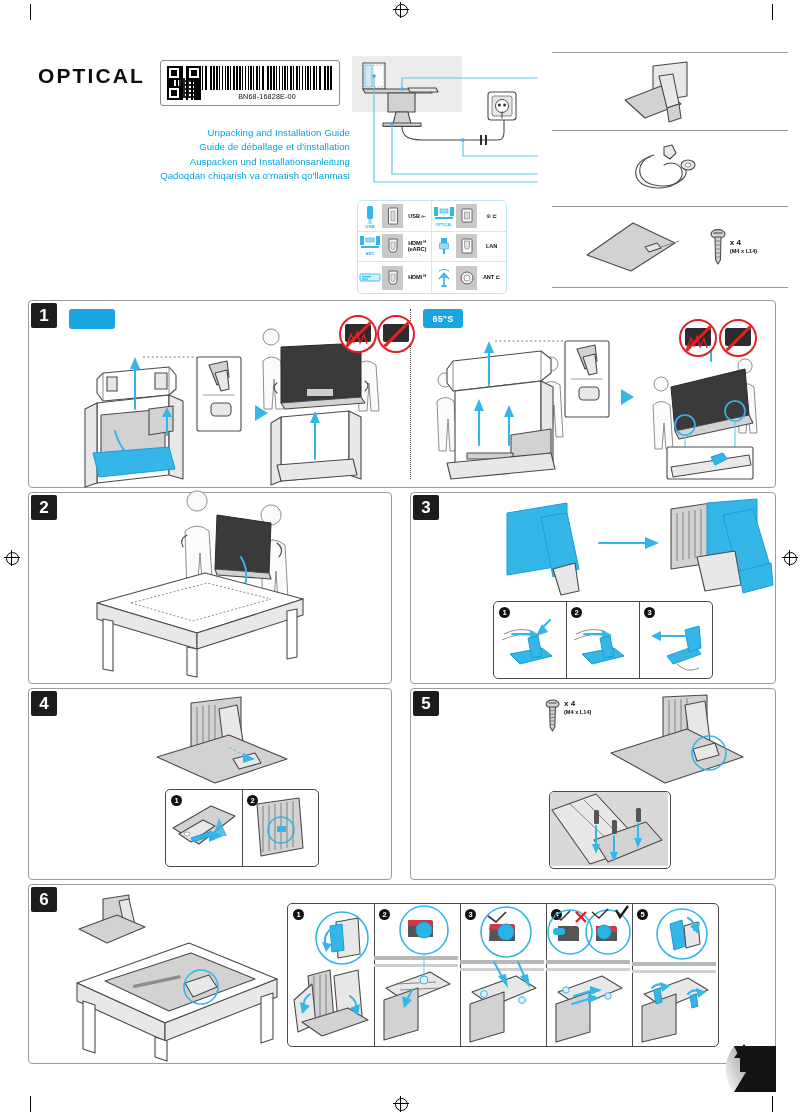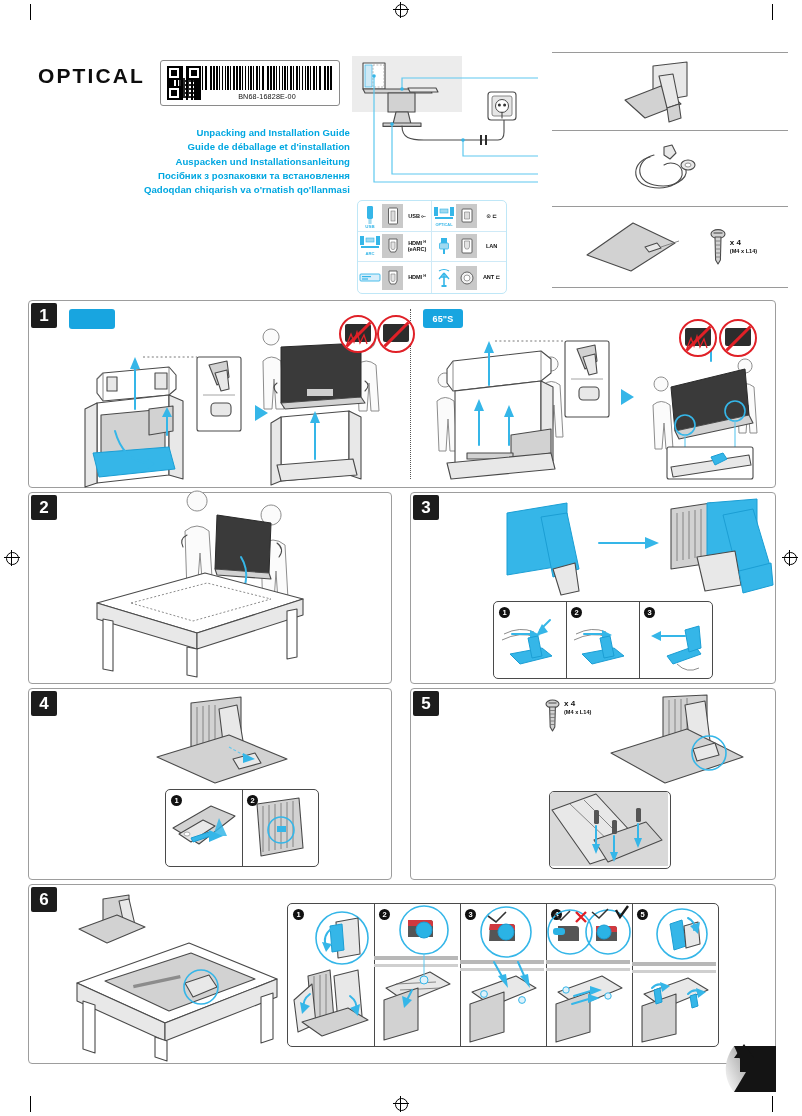--- a/index.html
+++ b/index.html
@@ -45,21 +45,21 @@
     background-blend-mode:difference;opacity:.85;}
   .barcode-wrap{flex:1;display:flex;flex-direction:column;align-items:center;justify-content:center;padding-right:6px;}
   .barcode{width:130px;height:24px;
     background:repeating-linear-gradient(90deg,
       #000 0 1.3px,#fff 1.3px 2.6px,#000 2.6px 4.6px,#fff 4.6px 5.6px,
       #000 5.6px 6.3px,#fff 6.3px 8.4px,#000 8.4px 10px,#fff 10px 11.4px);}
   .barcode-num{font-size:7.2px;letter-spacing:.15px;margin-top:2px;color:#111;}
 
   .langs{position:absolute;left:0;top:104px;width:350px;text-align:right;}
   .langs div{
-    color:#00a7e1;font-size:9.6px;font-weight:bold;line-height:14.3px;
+    color:#00a7e1;font-size:9.6px;font-weight:normal;line-height:14.3px;
     letter-spacing:.05px;white-space:nowrap;
   }
 
   
   .tvdiagram{position:absolute;left:352px;top:34px;width:186px;height:130px;}
   .ports-panel{
     position:absolute;left:357px;top:178px;width:148px;height:92px;
     border:1px solid #bfe7f7;border-radius:5px;background:#fff;overflow:hidden;
     display:grid;grid-template-columns:1fr 1fr;grid-template-rows:1fr 1fr 1fr;
   }
@@ -156,21 +156,20 @@
       <div class="barcode-wrap">
         <div class="barcode"></div>
         <div class="barcode-num">BN68-16828E-00</div>
       </div>
     </div>
 
     <div class="langs">
       <div>Unpacking and Installation Guide</div>
       <div>Guide de déballage et d'installation</div>
       <div>Auspacken und Installationsanleitung</div>
-      <div>Посібник з розпаковки та встановлення</div>
       <div>Qadoqdan chiqarish va o'rnatish qo'llanmasi</div>
     </div>
 
     <div class="tvdiagram">
       <svg width="186" height="130" viewBox="0 0 186 130">
         <rect x="0" y="0" width="110" height="56" fill="#ececec"></rect>
         <rect x="11" y="7" width="22" height="26" class="fill-w"></rect>
         <rect x="13" y="9" width="7" height="22" fill="#cfe9f5" stroke="#35b6e8" stroke-width=".7"></rect>
         <rect x="21" y="9" width="11" height="22" fill="#fff" stroke="#9a9a9a" stroke-width=".7" stroke-dasharray="2 1.4"></rect>
         <path class="fill-md" d="M11 33 L78 33 L80 37 L13 37 Z"></path>

